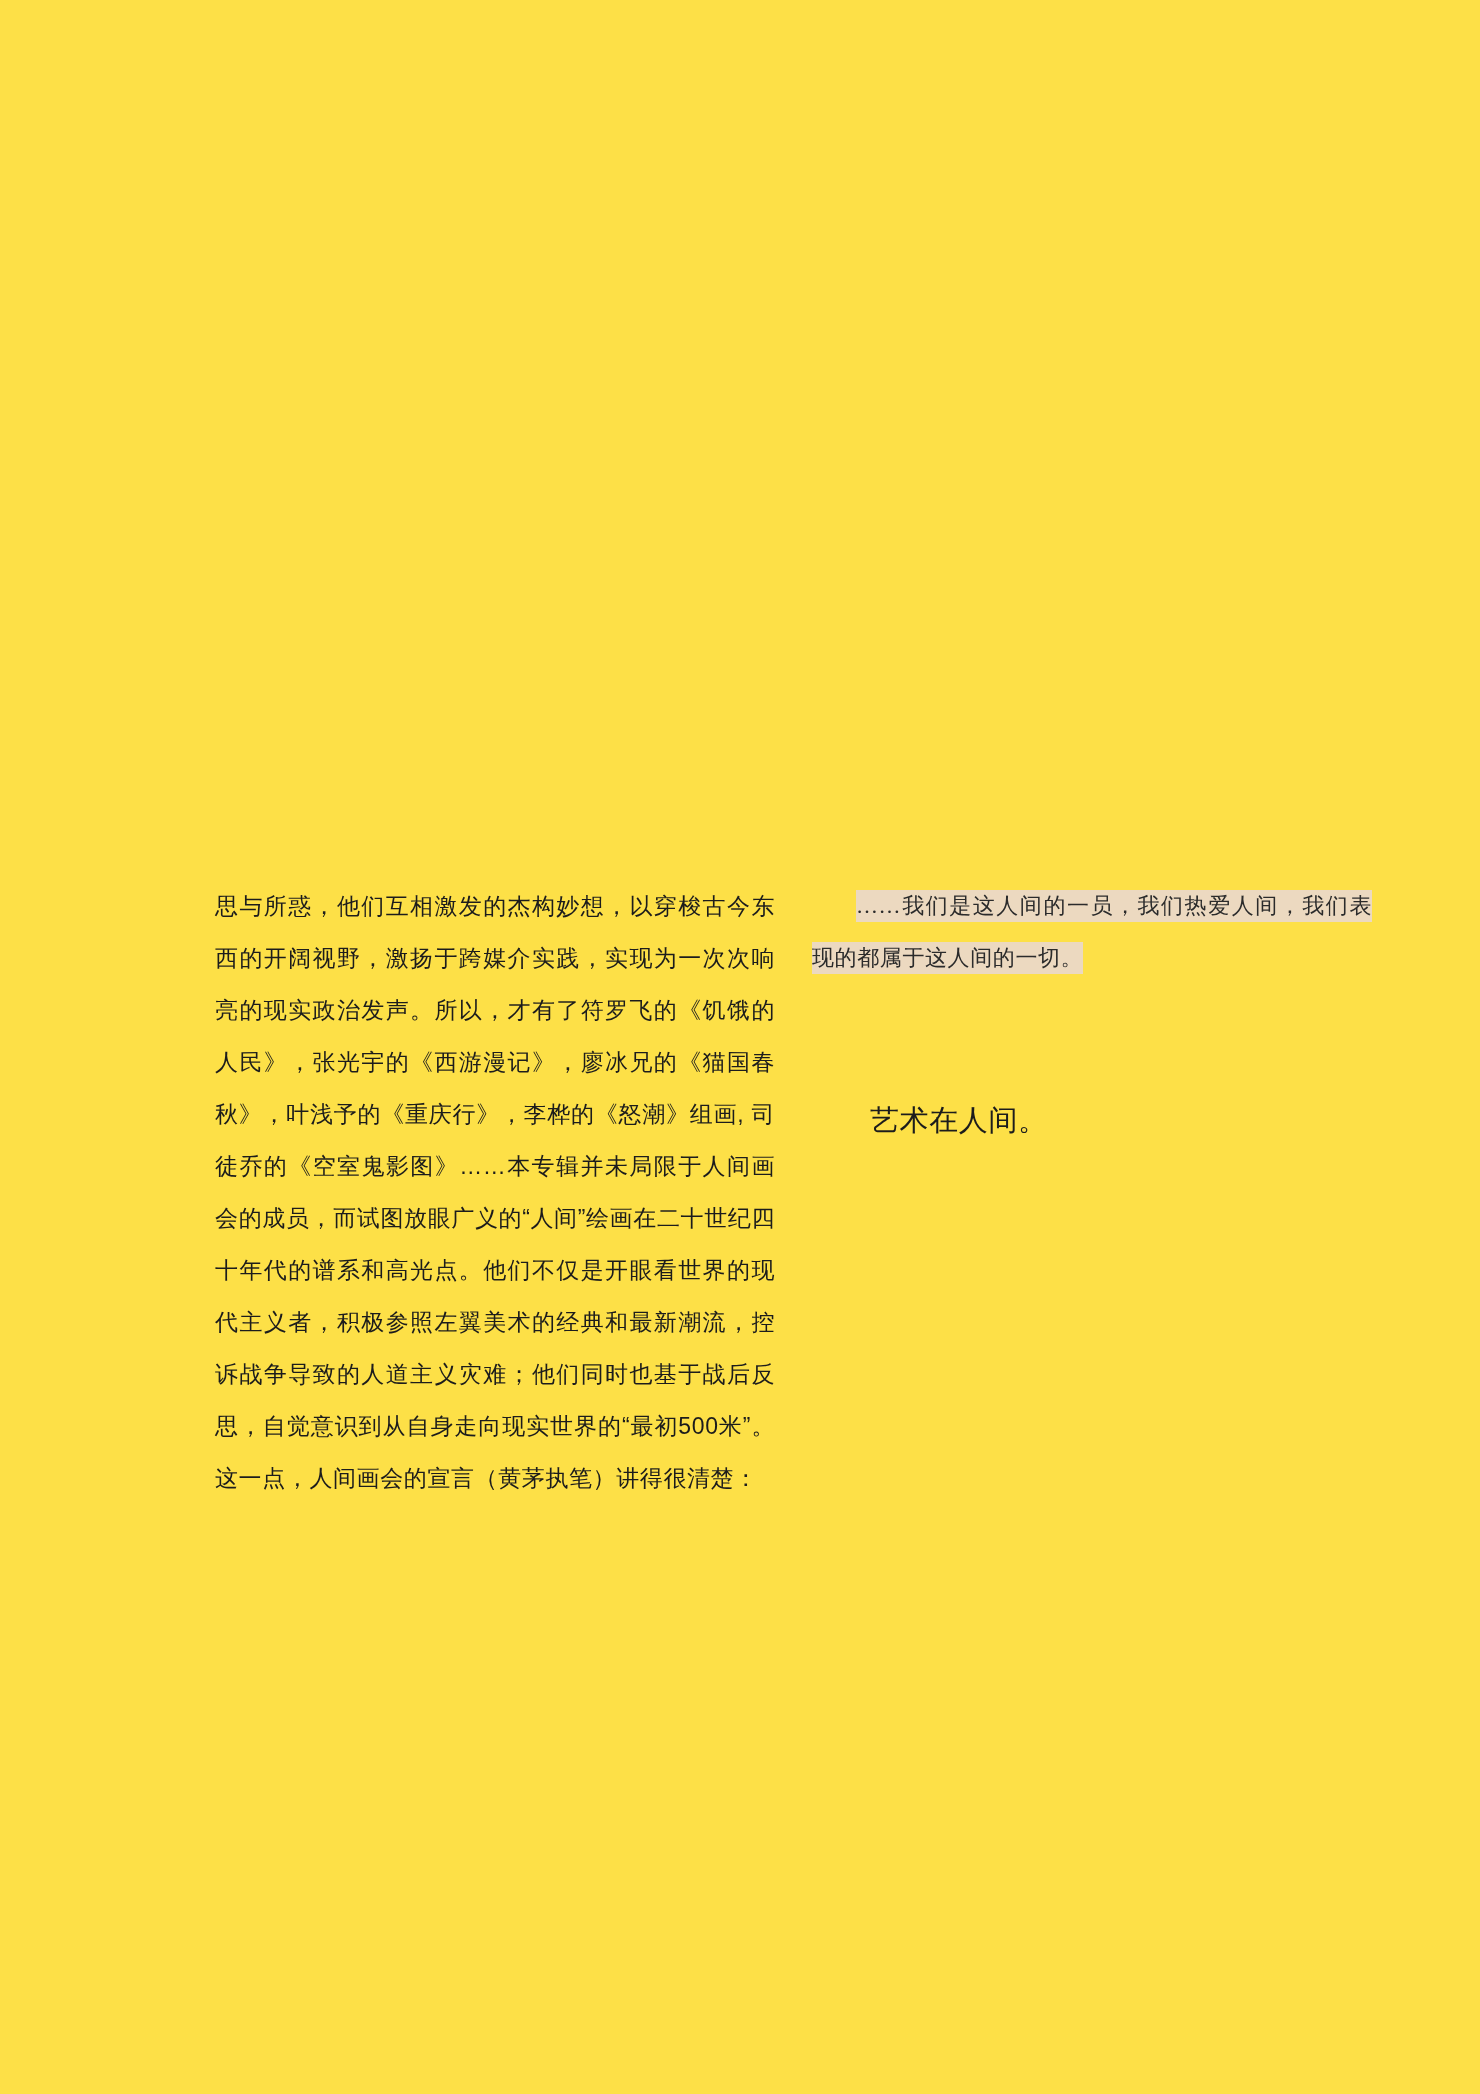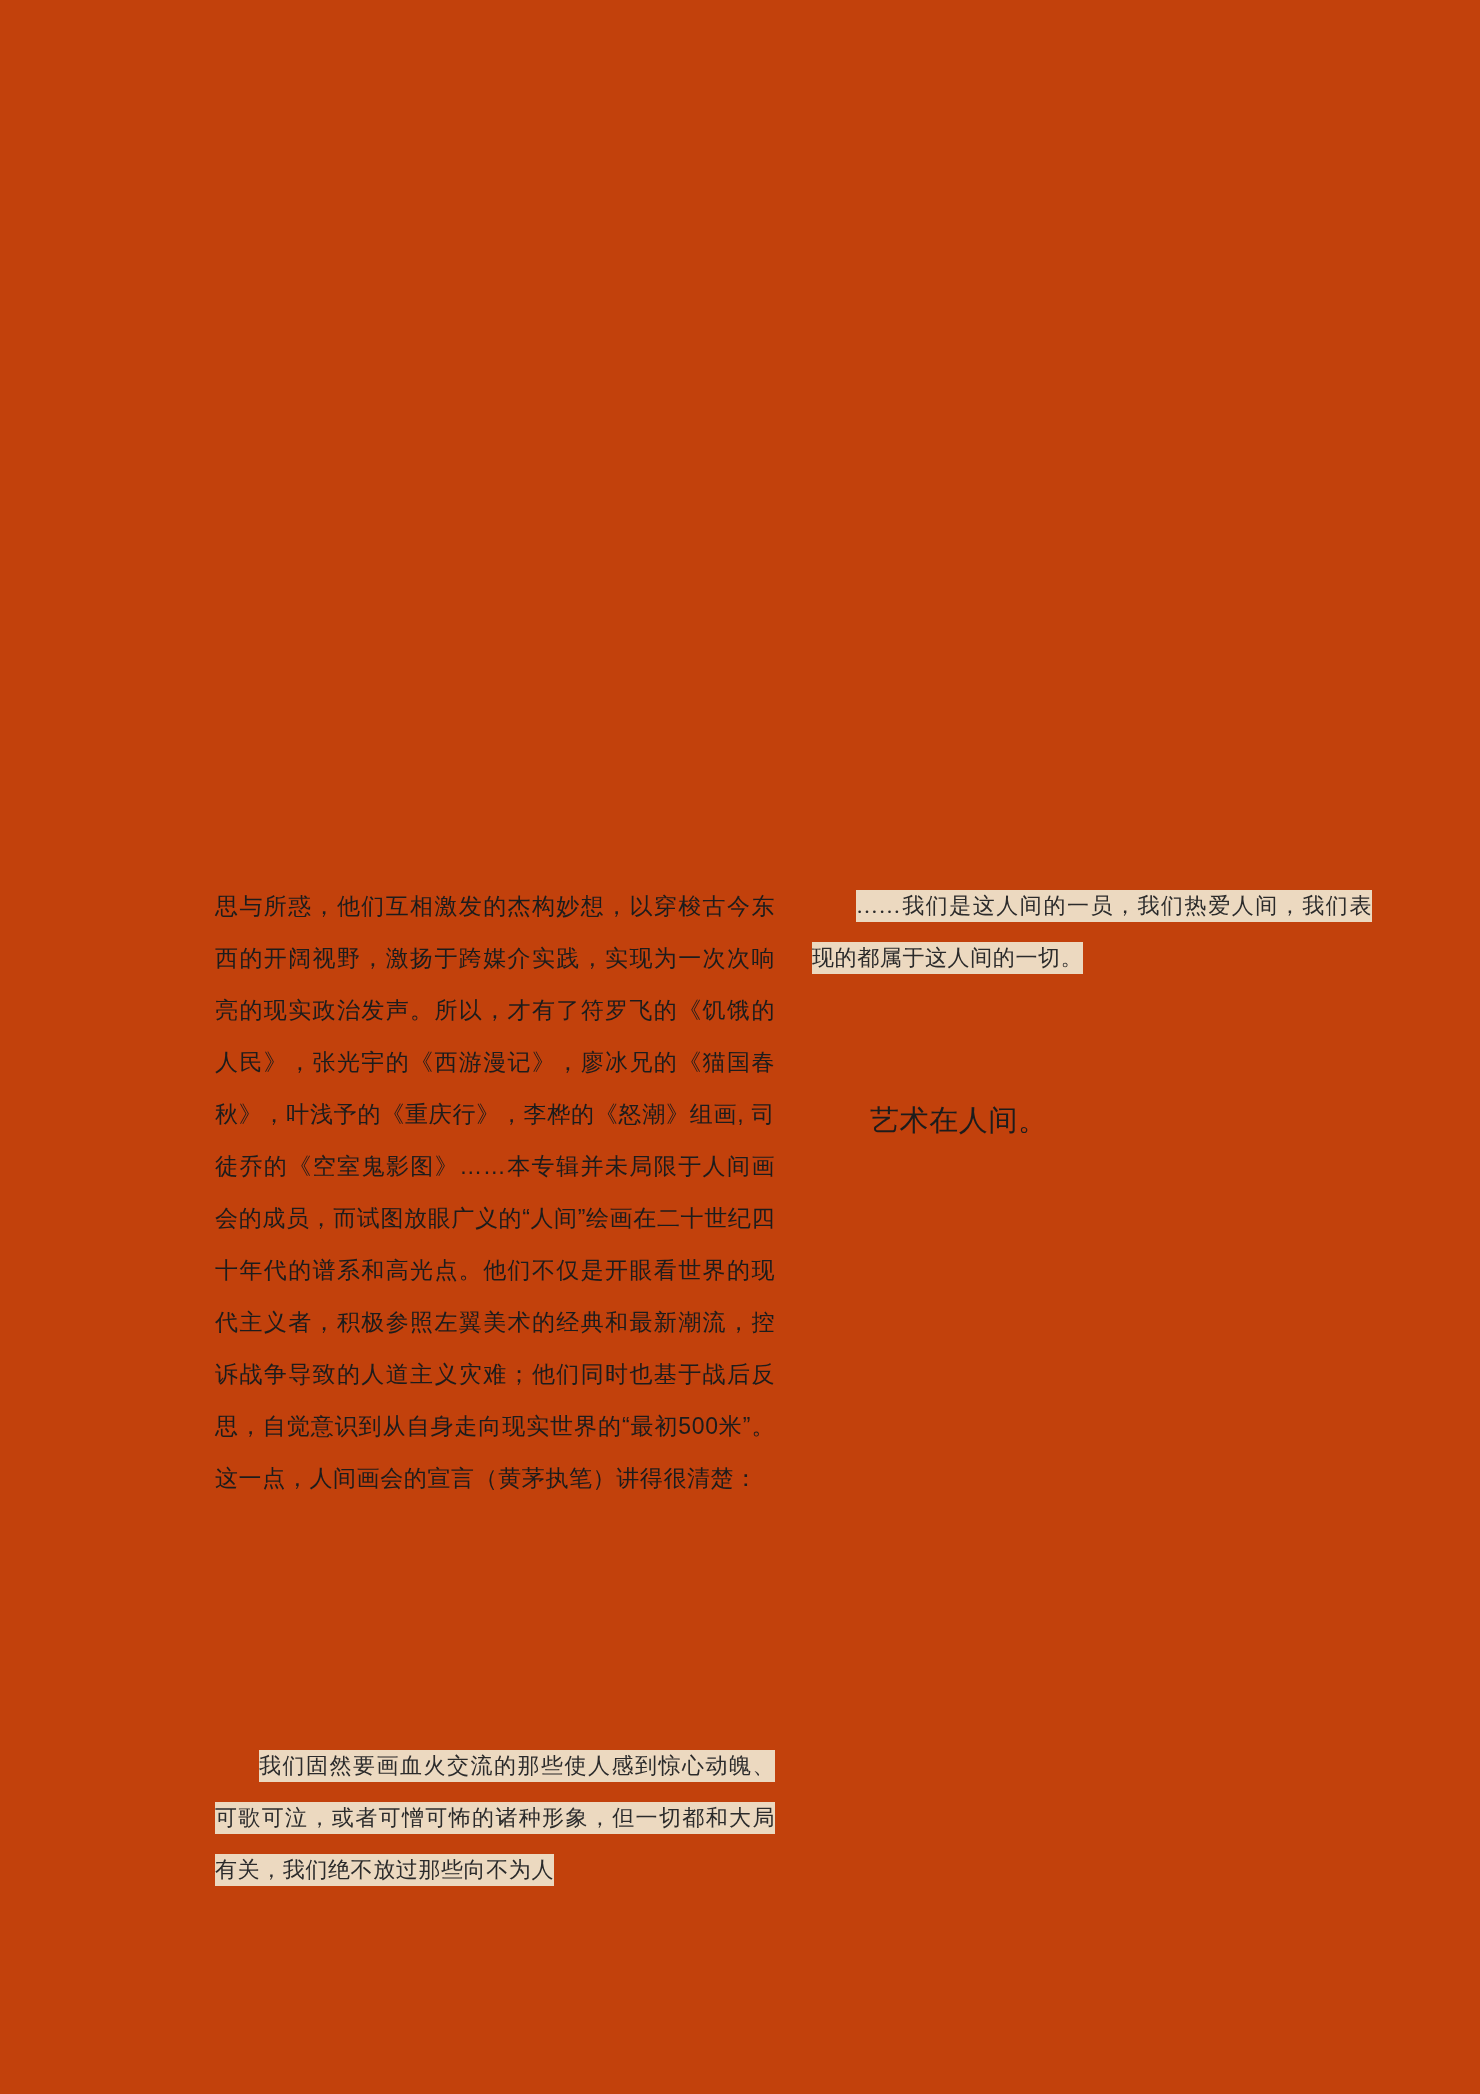--- a/index.html
+++ b/index.html
@@ -12,21 +12,21 @@
     height: 2094px;
     position: relative;
     font-family: "Liberation Serif", "DejaVu Serif", serif;
     color: #1f1f1f;
     overflow: hidden;
   }
 
   .page {
     position: absolute;
     inset: 0;
-    background: #c2410c;
+    background: #fde047;
   }
 
   .columns {
     position: absolute;
     left: 0;
     top: 0;
     width: 1480px;
     height: 2094px;
   }
 
@@ -91,23 +91,20 @@
 </head>
 <body>
 
 <div class="page">
   <div class="columns">
 
     <div class="col col-left">
       <p class="body-text">思与所惑，他们互相激发的杰构妙想，以穿梭古今东西的开阔视野，激扬于跨媒介实践，实现为一次次响亮的现实政治发声。所以，才有了符罗飞的《饥饿的人民》，张光宇的《西游漫记》，廖冰兄的《猫国春秋》，叶浅予的《重庆行》，李桦的《怒潮》组画, 司徒乔的《空室鬼影图》……本专辑并未局限于人间画会的成员，而试图放眼广义的“人间”绘画在二十世纪四十年代的谱系和高光点。他们不仅是开眼看世界的现代主义者，积极参照左翼美术的经典和最新潮流，控诉战争导致的人道主义灾难；他们同时也基于战后反思，自觉意识到从自身走向现实世界的“最初500米”。这一点，人间画会的宣言（黄茅执笔）讲得很清楚：</p>
     </div>
 
-    <div class="quote-block-left">
-      <p class="quote indent"><span class="hl">我们固然要画血火交流的那些使人感到惊心动魄、可歌可泣，或者可憎可怖的诸种形象，但一切都和大局有关，我们绝不放过那些向不为人</span></p>
-    </div>
 
     <div class="col col-right">
       <p class="quote indent"><span class="hl">……我们是这人间的一员，我们热爱人间，我们表现的都属于这人间的一切。</span></p>
       <div class="spacer-lg"></div>
       <div class="spacer-md"></div>
       <p class="closing">艺术在人间。</p>
     </div>
 
   </div>
 </div>

